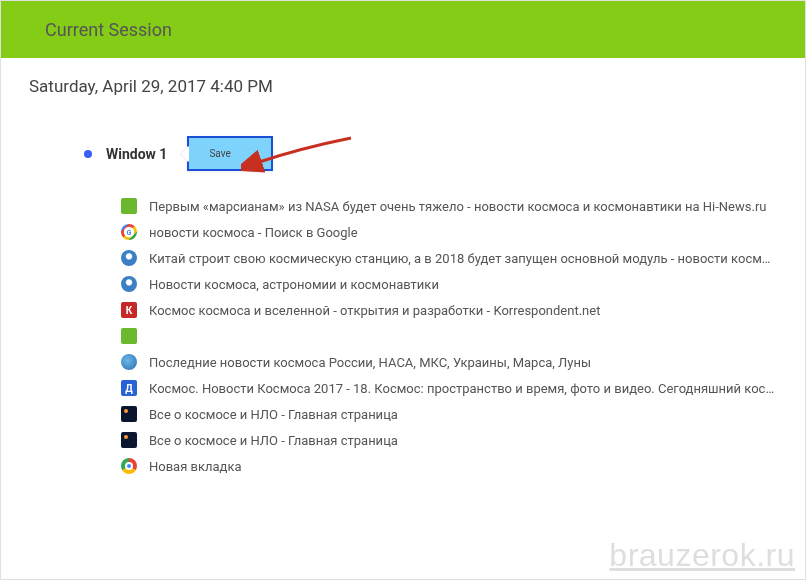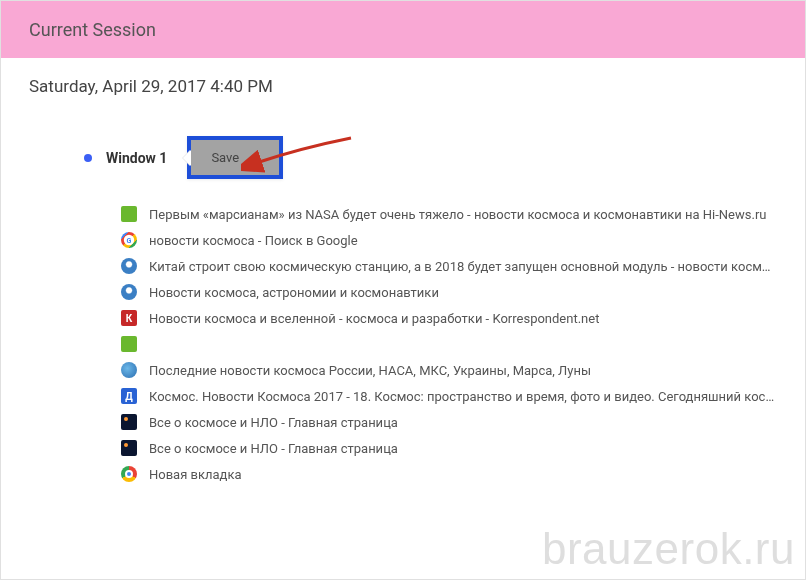--- a/index.html
+++ b/index.html
@@ -11,22 +11,22 @@
       font-family: -apple-system, BlinkMacSystemFont, "Segoe UI", Roboto, Arial, sans-serif;
       background: #fff;
       color: #333;
       width: 806px;
       height: 580px;
       overflow: hidden;
       border: 1px solid #e0e0e0;
       position: relative;
     }
     .header {
-      background: #f9a8d4;
-      padding: 18px 28px;
+      background: #84cc16;
+      padding: 18px 44px;
       font-size: 18px;
       color: #555;
       font-weight: 400;
     }
     .content {
       padding: 18px 28px;
     }
     .timestamp {
       font-size: 17px;
       color: #444;
@@ -47,25 +47,25 @@
       margin-right: 14px;
     }
     .window-label {
       font-size: 14px;
       font-weight: 700;
       color: #333;
     }
     .save-popup {
       position: relative;
       margin-left: 20px;
-      background: #a3a3a3;
-      border: 4px solid #1d4ed8;
+      background: #7dd3fc;
+      border: 2px solid #1d4ed8;
       box-shadow: 0 1px 3px rgba(0,0,0,0.08);
       padding: 10px 40px 10px 20px;
-      font-size: 13px;
+      font-size: 10px;
       color: #444;
     }
     .save-popup::before {
       content: "";
       position: absolute;
       left: -8px;
       top: 50%;
       transform: translateY(-50%);
       width: 0;
       height: 0;
@@ -166,24 +166,25 @@
     .arrow {
       position: absolute;
       left: 240px;
       top: 127px;
       pointer-events: none;
     }
     .watermark {
       position: absolute;
       right: 10px;
       bottom: 5px;
-      font-size: 44px;
+      font-size: 32px;
       color: rgba(160,160,160,0.35);
       font-family: Arial, sans-serif;
       letter-spacing: 0.5px;
+      text-decoration: underline;
     }
   </style>
 </head>
 <body>
 
 <div class="header">
   <span>Current Session</span>
 </div>
 
 <div class="content">
@@ -209,21 +210,21 @@
       <div class="tab-row">
         <div class="tab-icon icon-sputnik"></div>
         <div class="tab-title">Китай строит свою космическую станцию, а в 2018 будет запущен основной модуль - новости космоса,</div>
       </div>
       <div class="tab-row">
         <div class="tab-icon icon-sputnik"></div>
         <div class="tab-title">Новости космоса, астрономии и космонавтики</div>
       </div>
       <div class="tab-row">
         <div class="tab-icon icon-korr">К</div>
-        <div class="tab-title">Новости космоса и вселенной - космоса и разработки - Korrespondent.net</div>
+        <div class="tab-title">Космос космоса и вселенной - открытия и разработки - Korrespondent.net</div>
       </div>
       <div class="tab-row">
         <div class="tab-icon icon-hinews"></div>
       </div>
       <div class="tab-row">
         <div class="tab-icon icon-globe"></div>
         <div class="tab-title">Последние новости космоса России, НАСА, МКС, Украины, Марса, Луны</div>
       </div>
       <div class="tab-row">
         <div class="tab-icon icon-arg">Д</div>

